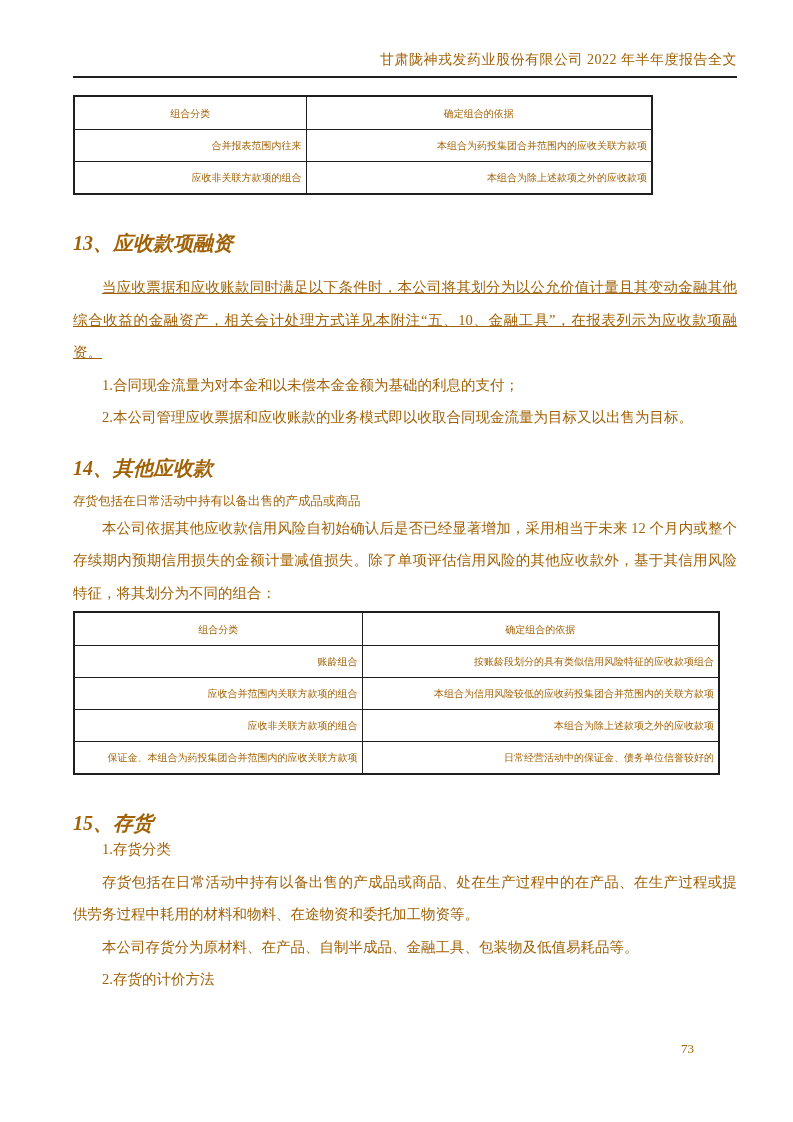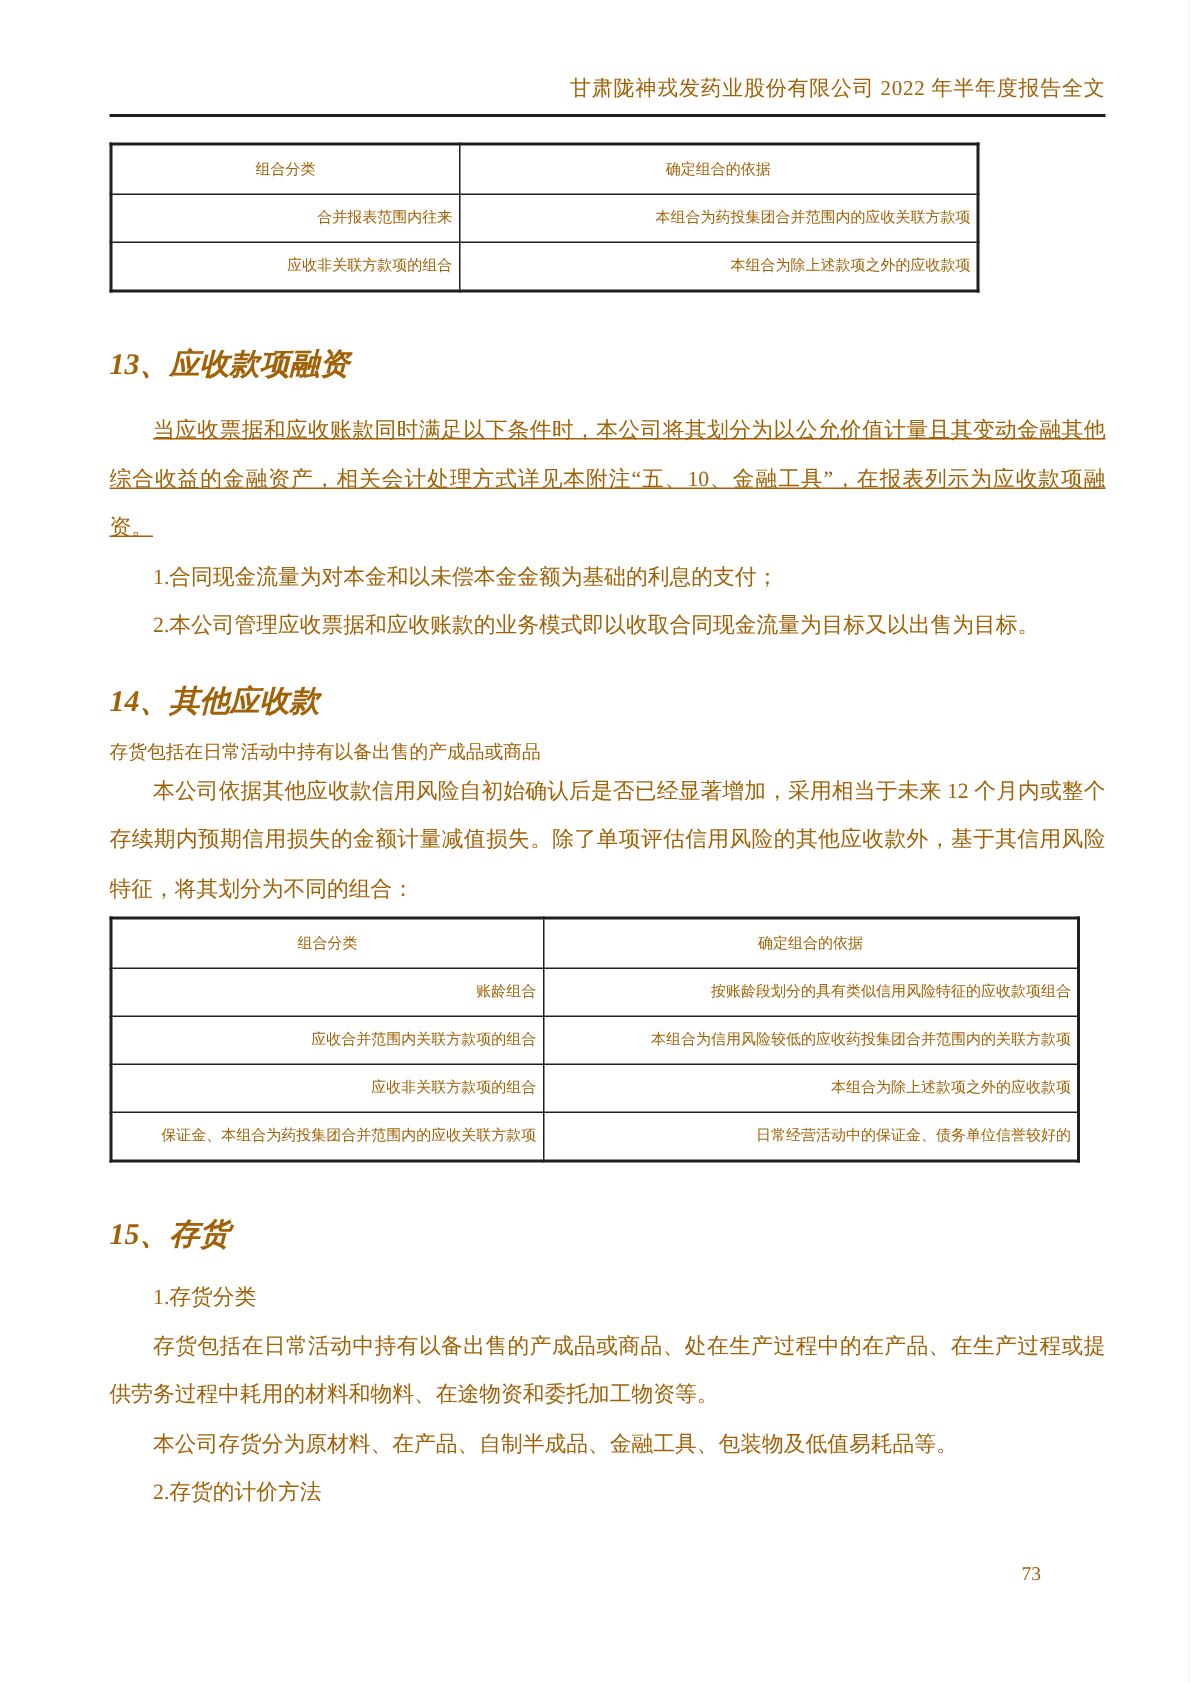--- a/index.html
+++ b/index.html
@@ -77,21 +77,21 @@
     text-indent: 2em;
     margin: 0;
   }
   .p13 { margin-top: 18px; text-decoration: underline; }
   .p14 { margin-top: 2px; }
   .sub-small {
     margin-top: 14px;
     font-size: 12.5px;
     line-height: 18px;
   }
-  .i15a { margin-top: 16px; }
+  .i15a { }
   .page-number {
     position: absolute;
     top: 1040px;
     left: 681px;
     font-size: 13px;
     line-height: 18px;
   }
 </style>
 </head>
 <body>

